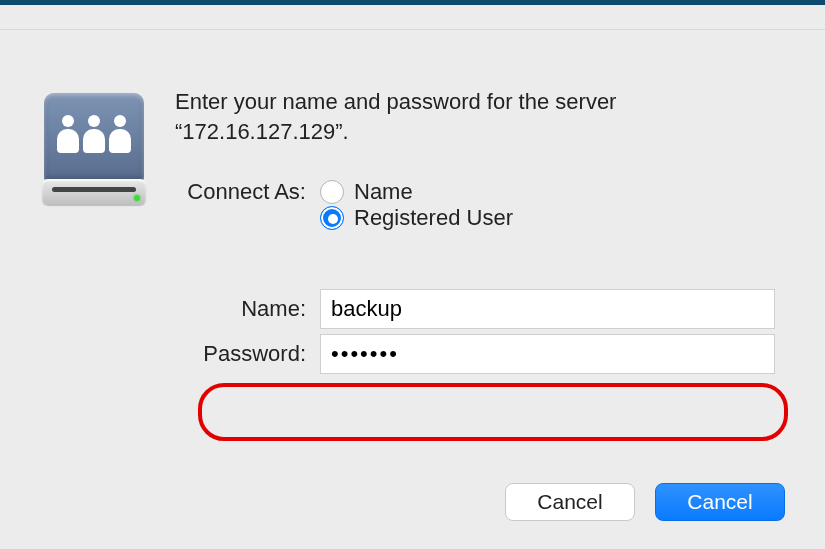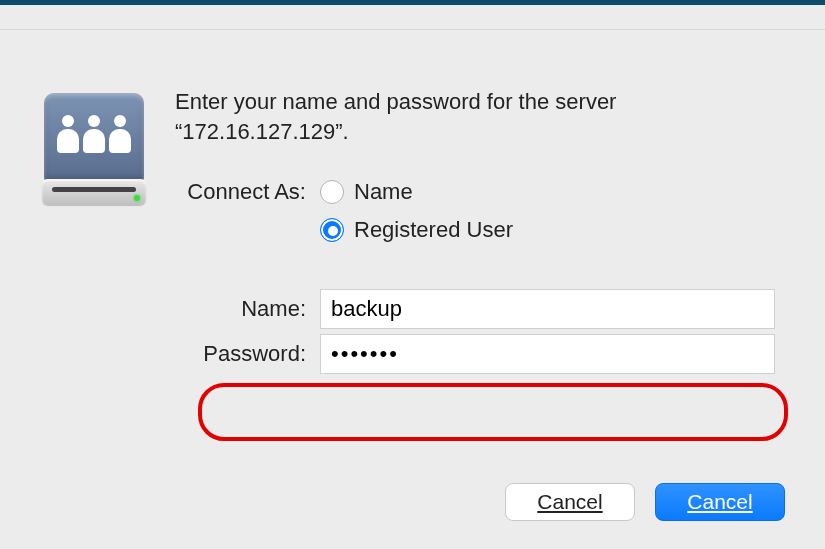--- a/index.html
+++ b/index.html
@@ -162,21 +162,20 @@
     pointer-events:none;
   }
 
   .btn{
     height:38px;
     min-width:130px;
     border-radius:8px;
     font-size:21px;
     cursor:pointer;
     padding:0 20px;
-    text-decoration:underline;
   }
   .btn.default{
     background:#fff;
     border:1px solid #c9c9c9;
     color:#222;
   }
   .btn.primary{
     background:linear-gradient(#2f92ff,#0a7aff);
     border:1px solid #0a6fe6;
     color:#fff;
@@ -216,21 +215,21 @@
   <div class="row" style="top:174px;">
     <div class="label">Connect As:</div>
     <label style="display:flex;align-items:center;cursor:pointer;">
       <input type="radio" name="ca" class="radio" style="">
       <span>Name</span>
     </label>
   </div>
 
   <div class="row" style="top:200px;">
     <div class="label"></div>
-    <label style="display:flex;align-items:center;cursor:pointer;margin-top:12px;">
+    <label style="display:flex;align-items:center;cursor:pointer;">
       <input type="radio" name="ca" class="radio" checked="" style="">
       <span>Registered User</span>
     </label>
   </div>
 
   <div class="row" style="top:284px;">
     <div class="label">Name:</div>
     <input class="field" style="width: 455px;" value="backup">
   </div>
 

